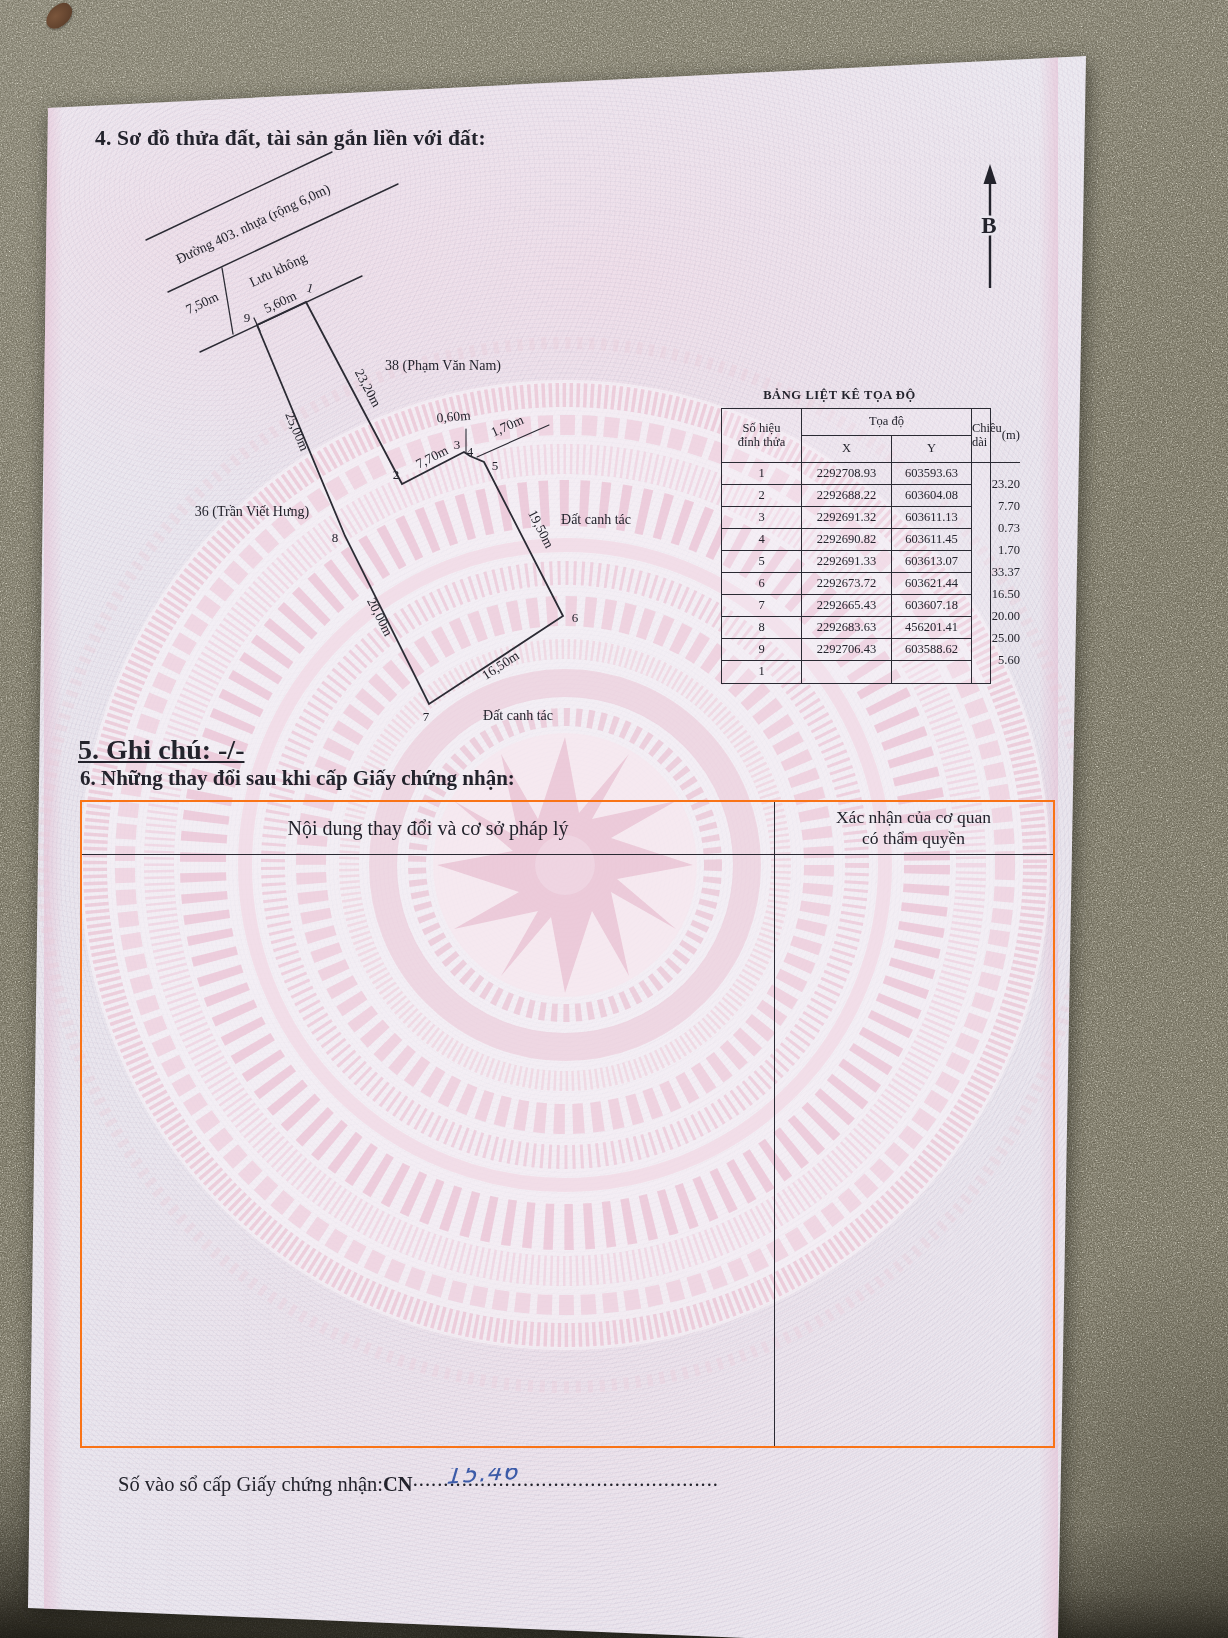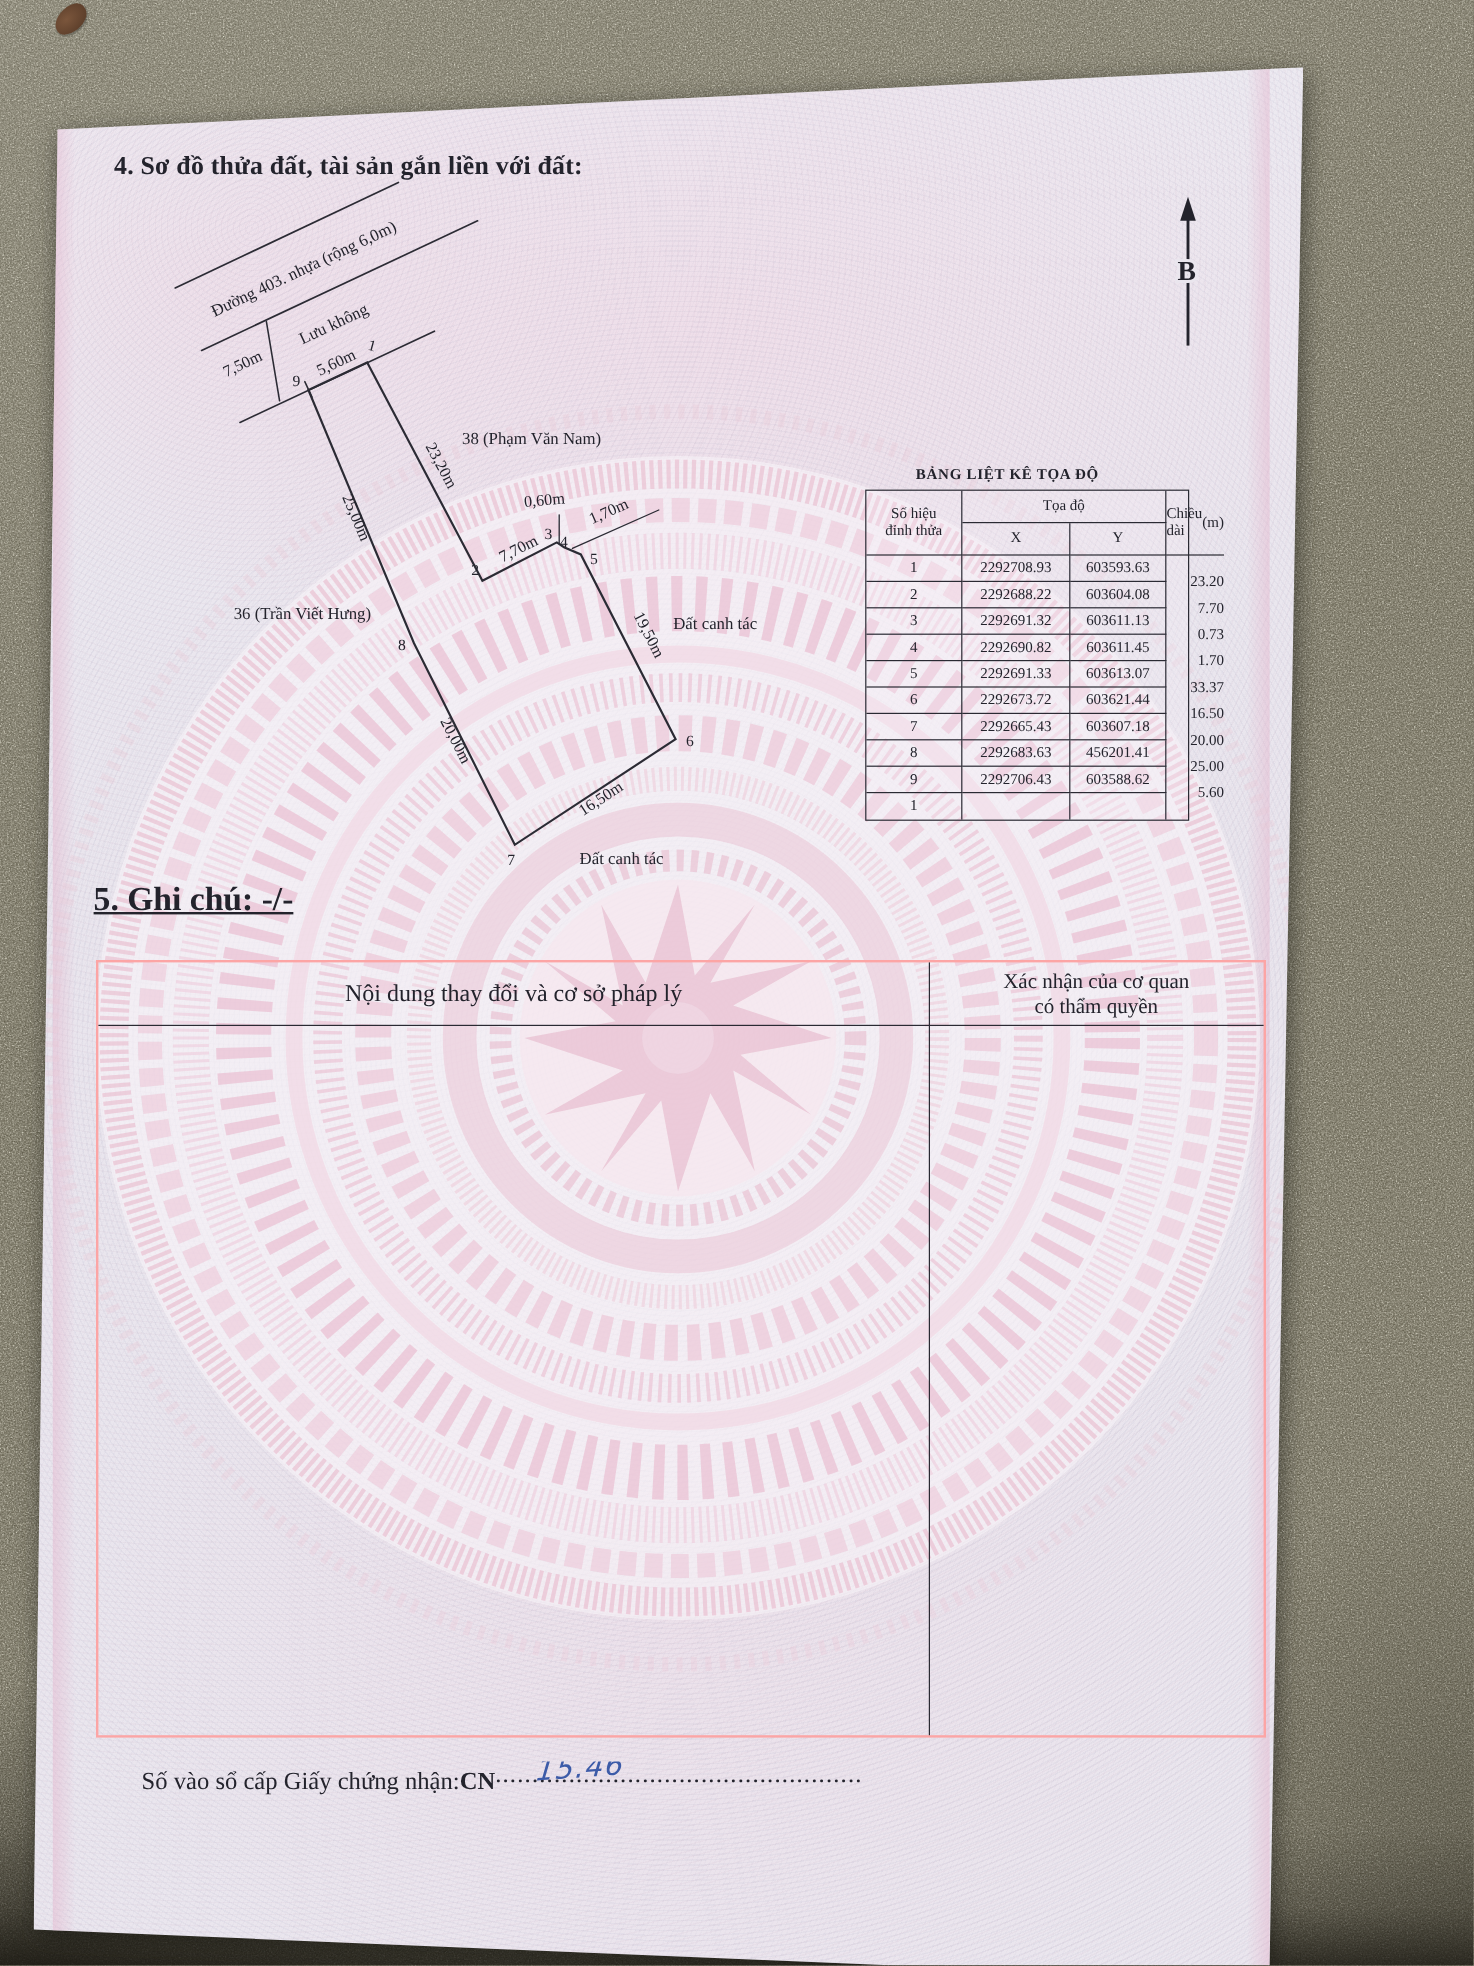--- a/index.html
+++ b/index.html
@@ -59,21 +59,21 @@
   .bR{border-right:1.2px solid #2a2a33;}
   .bB{border-bottom:1.2px solid #2a2a33;}
   .c-hdr1{grid-column:1;grid-row:1/3;flex-direction:column;}
   .c-toado{grid-column:2/4;grid-row:1;}
   .c-len{grid-column:4;grid-row:1/3;flex-direction:row;}
   .c-x{grid-column:2;grid-row:2;} .c-y{grid-column:3;grid-row:2;}
   .c-lenvals{grid-column:4;grid-row:3/13;position:relative;}
   .lenval{position:absolute;left:0;width:100%;text-align:right;transform:translateY(-50%);}
 
   
-  .bt{position:absolute;left:80px;top:800px;width:975px;height:648px;border:2px solid #fca5a5;}
+  .bt{position:absolute;left:80px;top:800px;width:975px;height:648px;border:2px solid #f97316;}
   .bt-div{position:absolute;left:692px;top:0;bottom:0;width:0;border-left:1.6px solid #2a2a33;}
   .bt-hline{position:absolute;left:0;right:0;top:52px;border-top:1.6px solid #2a2a33;}
   .bt-lh{position:absolute;left:0;top:0;width:692px;height:52px;display:flex;align-items:center;
          justify-content:center;font-size:20px;}
   .bt-rh{position:absolute;left:692px;right:0;top:0;height:52px;display:flex;flex-direction:column;
          align-items:center;justify-content:center;font-size:17.5px;line-height:1.2;}
 
   
   .reg{position:absolute;left:118px;top:1468px;font-size:20.5px;white-space:nowrap;}
   .reg .cn{font-weight:bold;}
@@ -236,20 +236,21 @@
         <span class="lenval" style="top:88px">1.70</span>
         <span class="lenval" style="top:110px">33.37</span>
         <span class="lenval" style="top:132px">16.50</span>
         <span class="lenval" style="top:154px">20.00</span>
         <span class="lenval" style="top:176px">25.00</span>
         <span class="lenval" style="top:198px">5.60</span>
       </div>
     </div>
 
     <div class="h5">5. Ghi chú: -/-</div>
+    <div class="h6">6. Những thay đổi sau khi cấp Giấy chứng nhận:</div>
 
     <div class="bt">
       <div class="bt-div"></div>
       <div class="bt-hline"></div>
       <div class="bt-lh">Nội dung thay đổi và cơ sở pháp lý</div>
       <div class="bt-rh">
         <span>Xác nhận của cơ quan</span>
         <span>có thẩm quyền</span>
       </div>
     </div>

